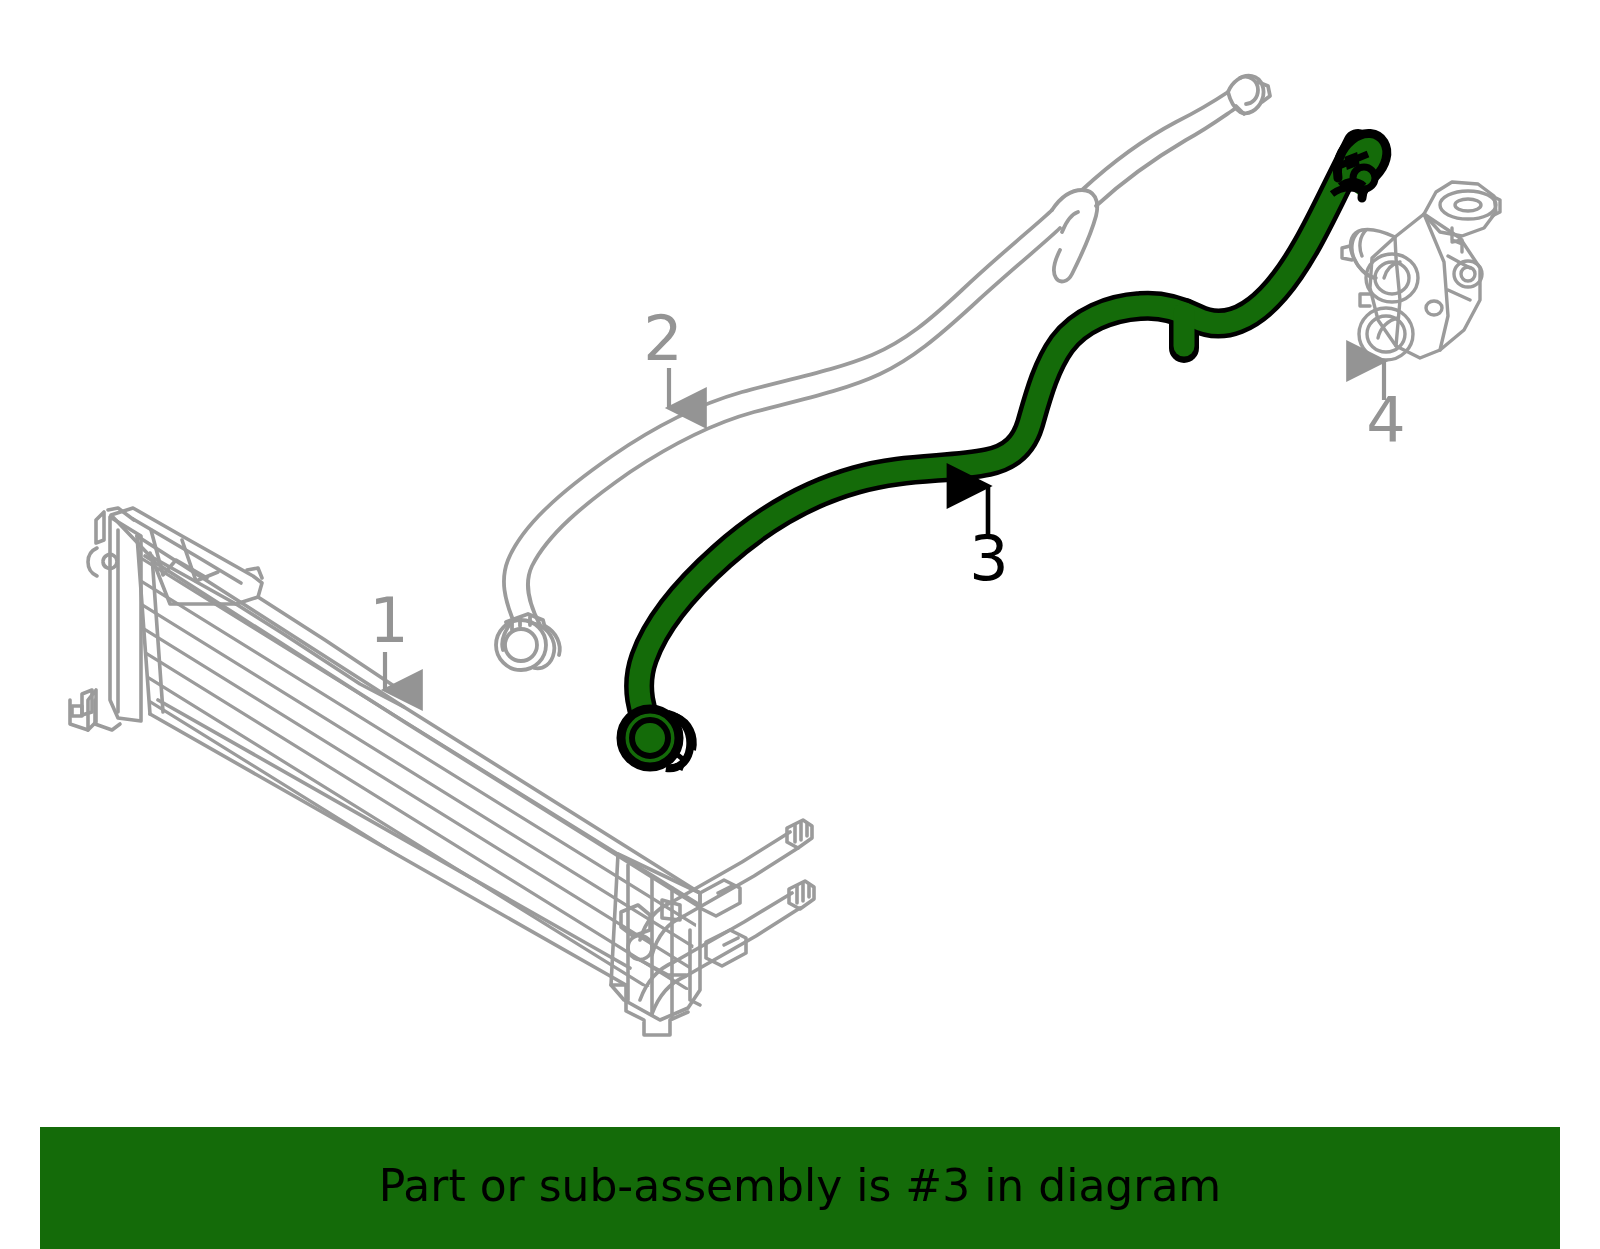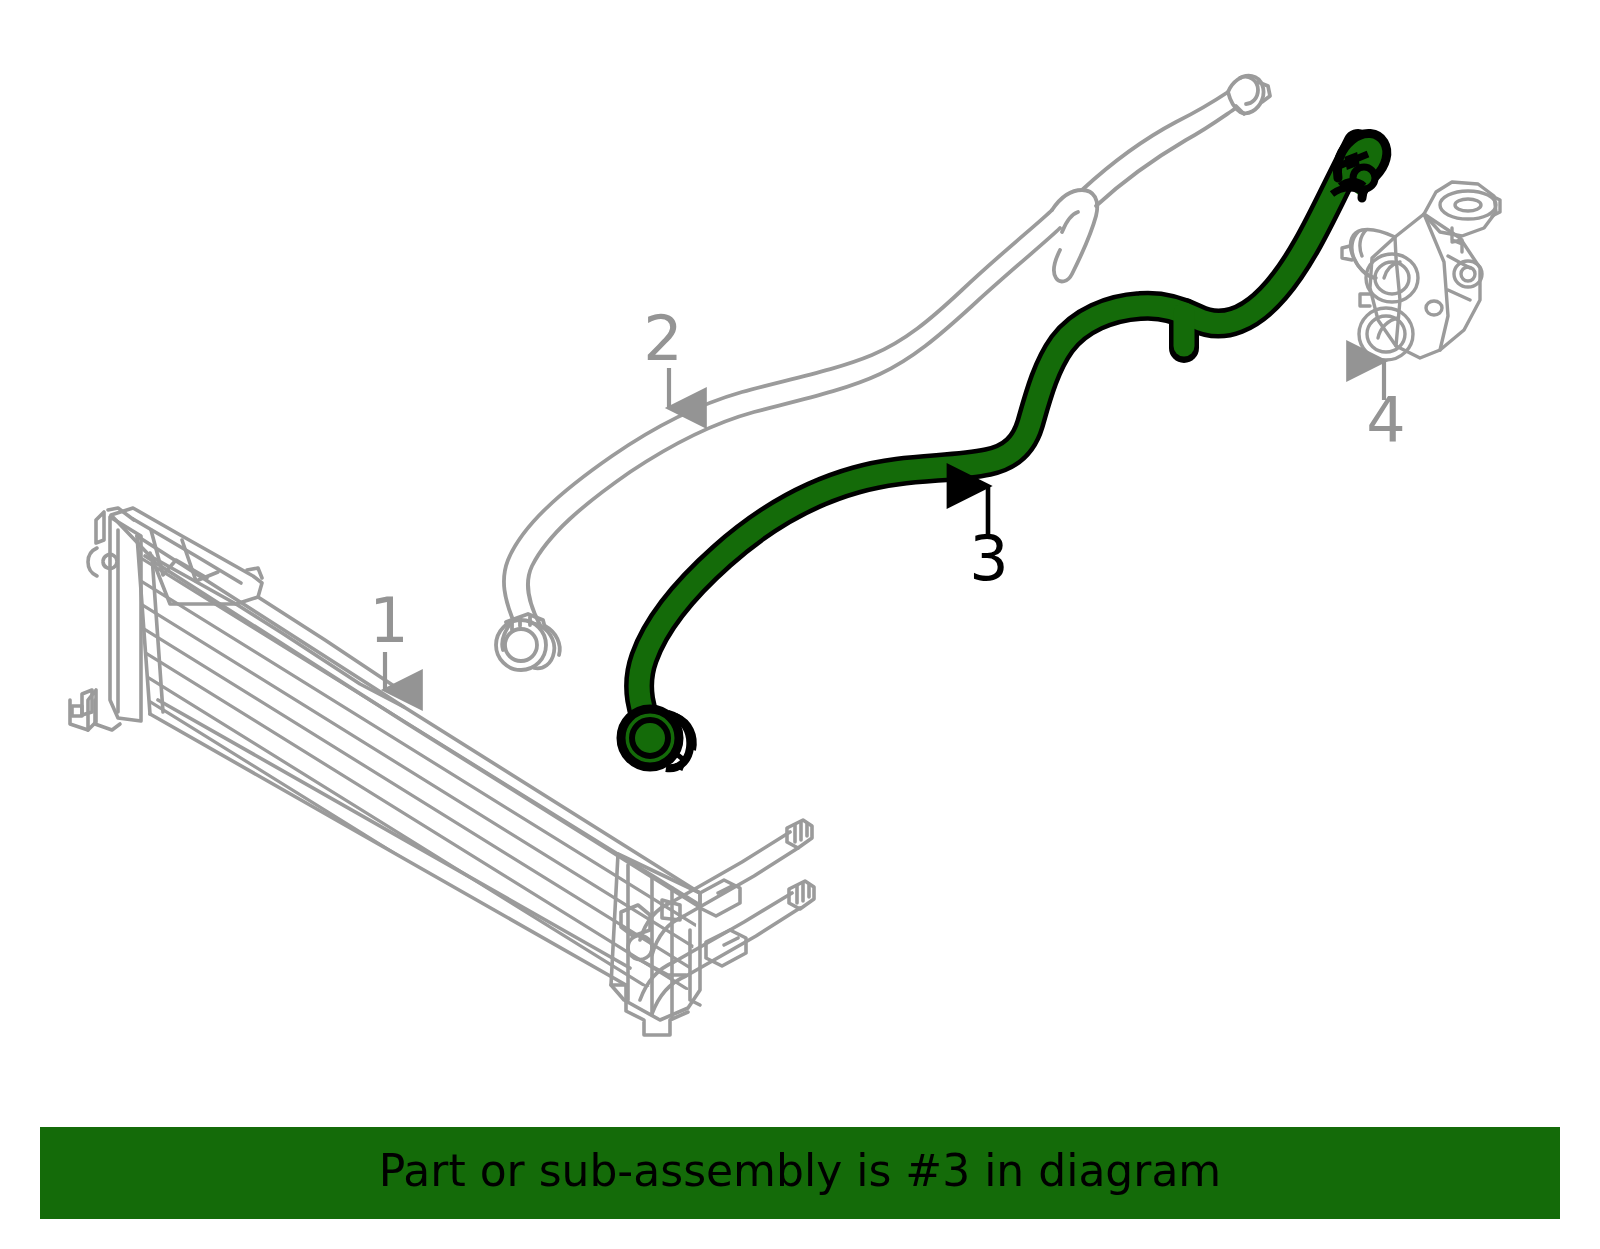--- a/index.html
+++ b/index.html
@@ -35,21 +35,21 @@
     font-weight: 400;
   }
   .callout-gray { fill: #949494; }
   .callout-black { fill: #000000; }
 
   #banner {
     position: absolute;
     left: 40px;
     top: 1127px;
     width: 1520px;
-    height: 92px;
+    height: 122px;
     background: #146B09;
     display: flex;
     flex-direction: column;
     align-items: center;
     justify-content: center;
     box-sizing: border-box;
     padding: 2px 0 6px 0;
   }
   #banner .banner-line {
     color: #000000;

